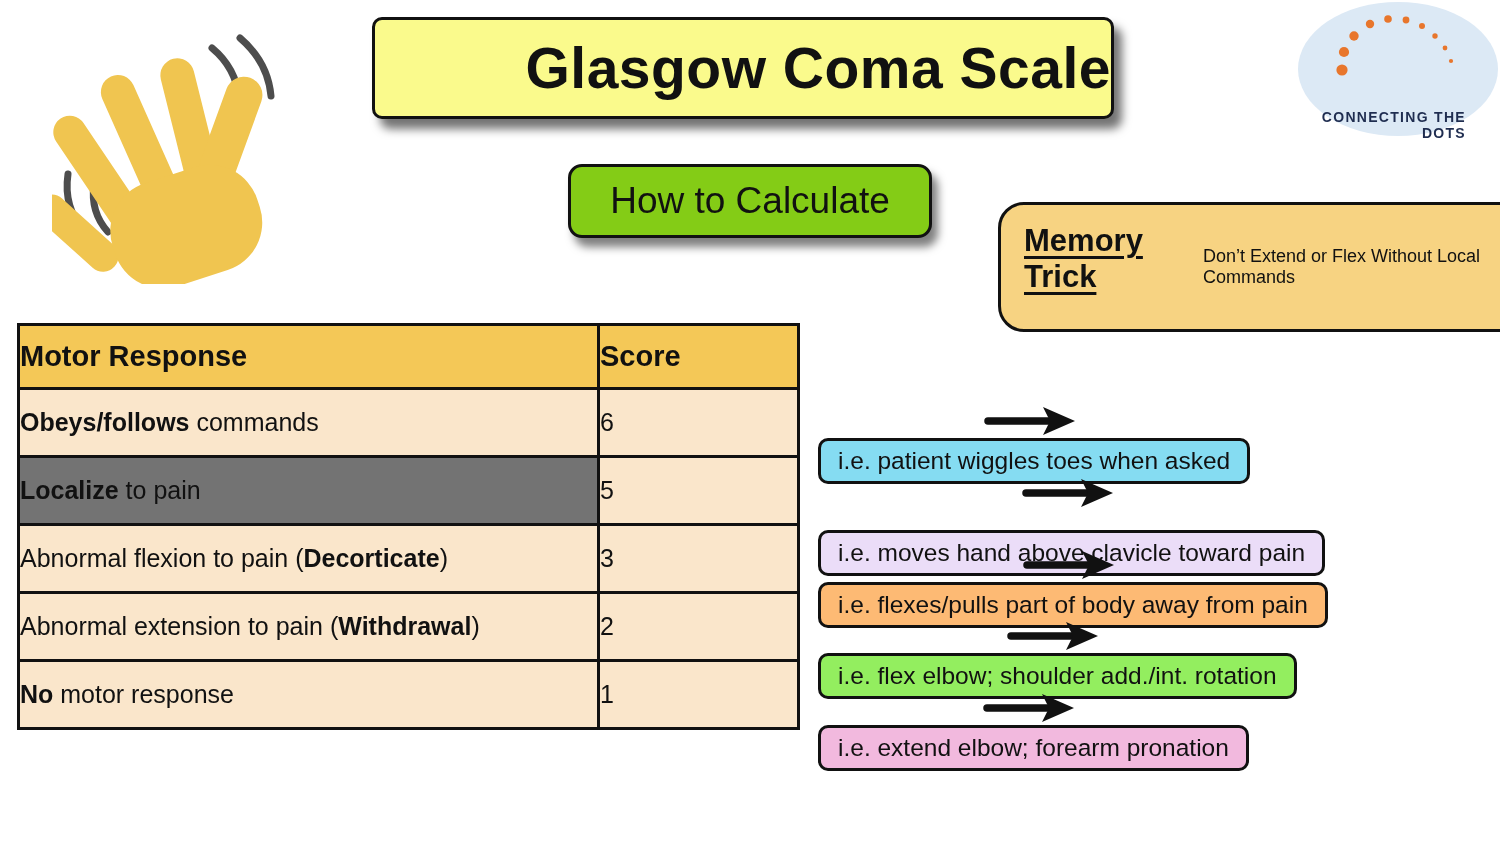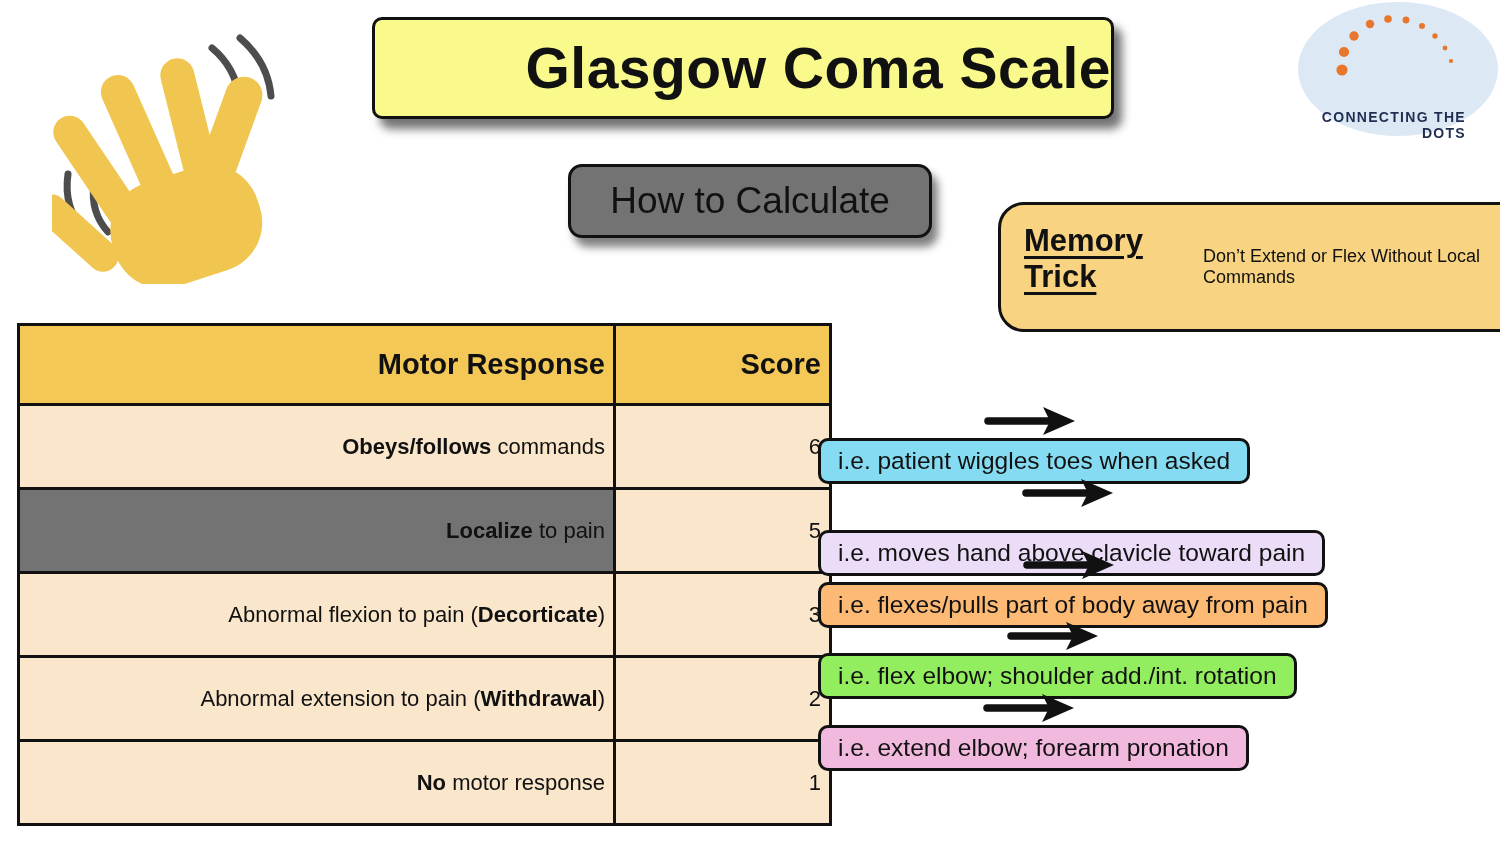--- a/index.html
+++ b/index.html
@@ -59,24 +59,24 @@
     margin-bottom:16px;
   }
   .memory-text { font-size:18px; }
 
   
   .gcs-table {
     position:absolute; left:17px; top:323px;
     border-collapse:collapse; table-layout:fixed; width:780px;
   }
   .gcs-table th, .gcs-table td {
-    border:3px solid #111; text-align:right; vertical-align:middle; padding:8px;
+    border:3px solid #111; text-align:left; vertical-align:middle; padding:0;
   }
   .gcs-table th { height:61px; font-size:29px; font-weight:bold; }
-  .gcs-table td { height:65px; font-size:22px; font-weight:normal; }
+  .gcs-table td { height:65px; font-size:25px; font-weight:normal; }
   .col-response { width:577px; }
   .col-score { width:197px; }
 
   
   .ann-row {
     position:absolute; left:818px; height:38px;
     display:flex; align-items:center;flex-direction:column;
   }
   .ann-arrow { width:97px; height:34px; flex:0 0 auto; margin-right:7px; }
   .ann-box {
@@ -120,21 +120,21 @@
       <circle cx="74" cy="6" r="3.4"></circle>
       <circle cx="90" cy="12" r="3.0"></circle>
       <circle cx="103" cy="22" r="2.7"></circle>
       <circle cx="113" cy="34" r="2.4"></circle>
       <circle cx="119" cy="47" r="2.1"></circle>
     </g>
   </svg>
   <div class="logo-tagline" style="color: rgb(31, 45, 80);">CONNECTING THE DOTS</div>
 </div>
 
-<div class="howto-box" style="background: #737373;">
+<div class="howto-box" style="background: #84cc16;">
   <span>How to Calculate</span>
 </div>
 
 <div class="memory-box" style="background: rgb(247, 211, 130);">
   <div class="memory-title">Memory Trick</div>
   <div class="memory-text">Don’t Extend or Flex Without Local Commands</div>
 </div>
 
 <table class="gcs-table">
   <thead>

